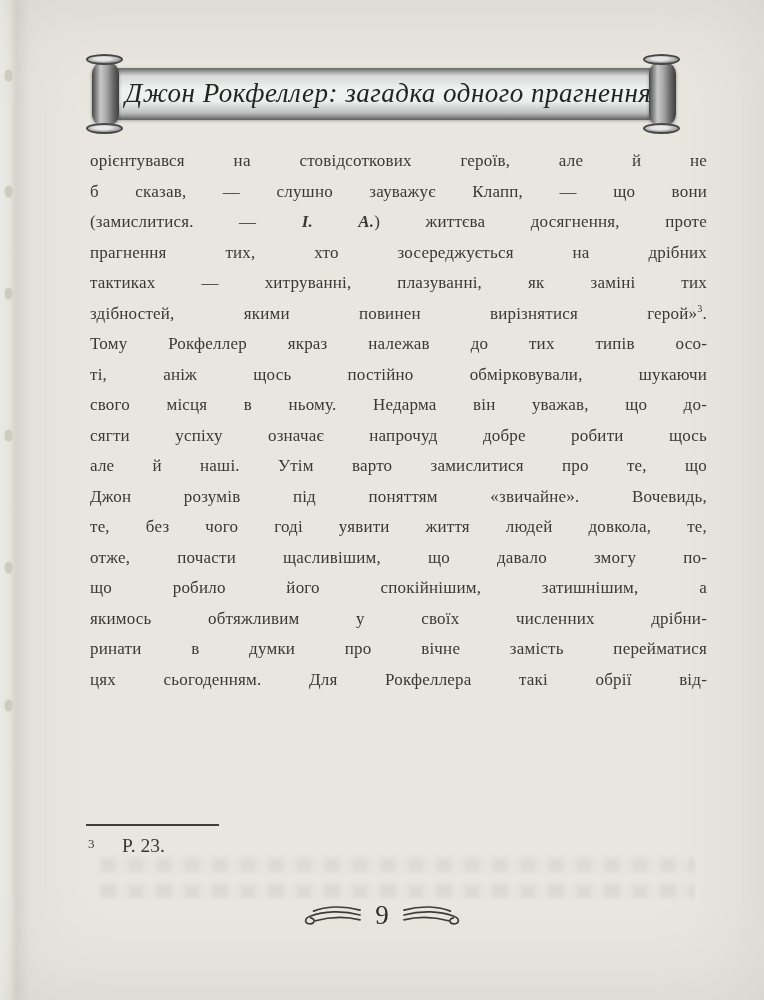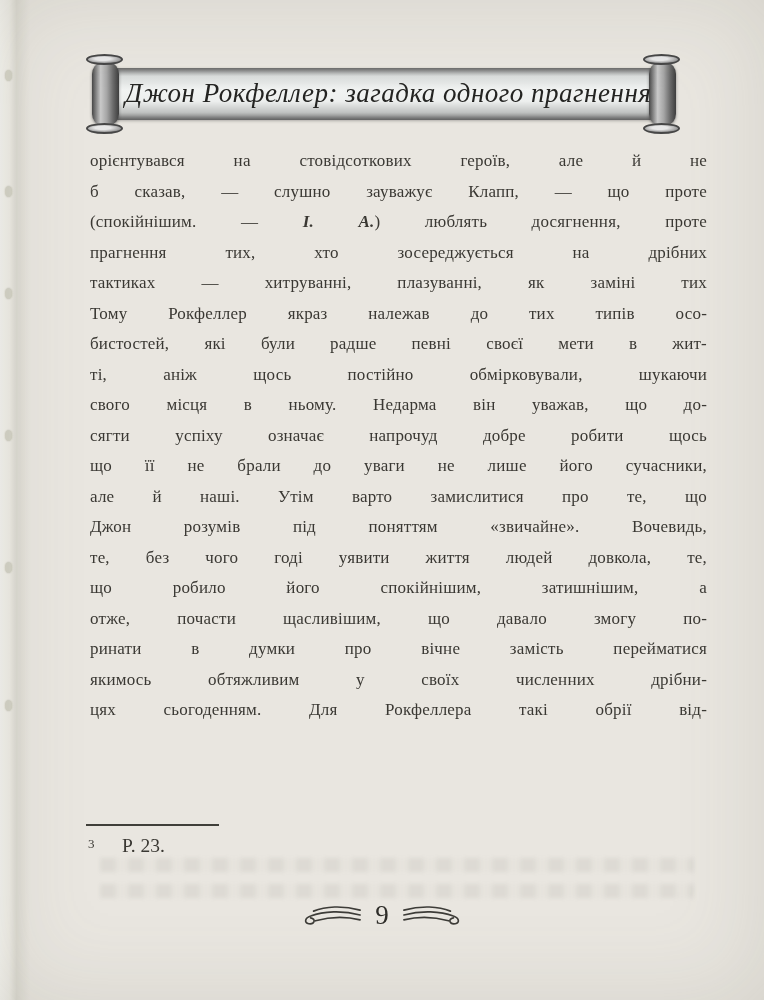--- a/index.html
+++ b/index.html
@@ -130,37 +130,36 @@
 
   <div class="banner">
     <div class="parchment"></div>
     <div class="roll roll-left"></div>
     <div class="roll roll-right"></div>
     <div class="page-title">Джон Рокфеллер: загадка одного прагнення</div>
   </div>
 
   <div class="body-text">
       <div class="line"><span>орієнтувався на стовідсоткових героїв, але й не</span></div>
-      <div class="line"><span>б сказав, — слушно зауважує Клапп, — що проте</span></div>
-      <div class="line"><span>(спокійнішим. — </span><span class="it">І. А.</span><span>) люблять досягнення, проте</span></div>
+      <div class="line"><span>б сказав, — слушно зауважує Клапп, — що вони</span></div>
+      <div class="line"><span>(замислитися. — </span><span class="it">І. А.</span><span>) життєва досягнення, проте</span></div>
       <div class="line"><span>прагнення тих, хто зосереджується на дрібних</span></div>
       <div class="line"><span>тактиках — хитруванні, плазуванні, як заміні тих</span></div>
+      <div class="line"><span>здібностей, якими повинен вирізнятися герой»</span><span class="sup">3</span><span>.</span></div>
       <div class="line"><span>Тому Рокфеллер якраз належав до тих типів осо-</span></div>
-      <div class="line"><span>бистостей, які були радше певні своєї мети в жит-</span></div>
       <div class="line"><span>ті, аніж щось постійно обмірковували, шукаючи</span></div>
       <div class="line"><span>свого місця в ньому. Недарма він уважав, що до-</span></div>
       <div class="line"><span>сягти успіху означає напрочуд добре робити щось</span></div>
-      <div class="line"><span>що її не брали до уваги не лише його сучасники,</span></div>
       <div class="line"><span>але й наші. Утім варто замислитися про те, що</span></div>
       <div class="line"><span>Джон розумів під поняттям «звичайне». Вочевидь,</span></div>
       <div class="line"><span>те, без чого годі уявити життя людей довкола, те,</span></div>
+      <div class="line"><span>отже, почасти щасливішим, що давало змогу по-</span></div>
       <div class="line"><span>що робило його спокійнішим, затишнішим, а</span></div>
-      <div class="line"><span>отже, почасти щасливішим, що давало змогу по-</span></div>
+      <div class="line"><span>якимось обтяжливим у своїх численних дрібни-</span></div>
       <div class="line"><span>ринати в думки про вічне замість перейматися</span></div>
-      <div class="line"><span>якимось обтяжливим у своїх численних дрібни-</span></div>
       <div class="line"><span>цях сьогоденням. Для Рокфеллера такі обрії від-</span></div>
     </div>
 
   <div class="fn-rule"></div>
   <div class="footnote">
     <span class="fn-marker">3</span>
     <div class="fn-line2">P. 23.</div>
   </div>
 
   <div class="bleed bleed-1"></div>

